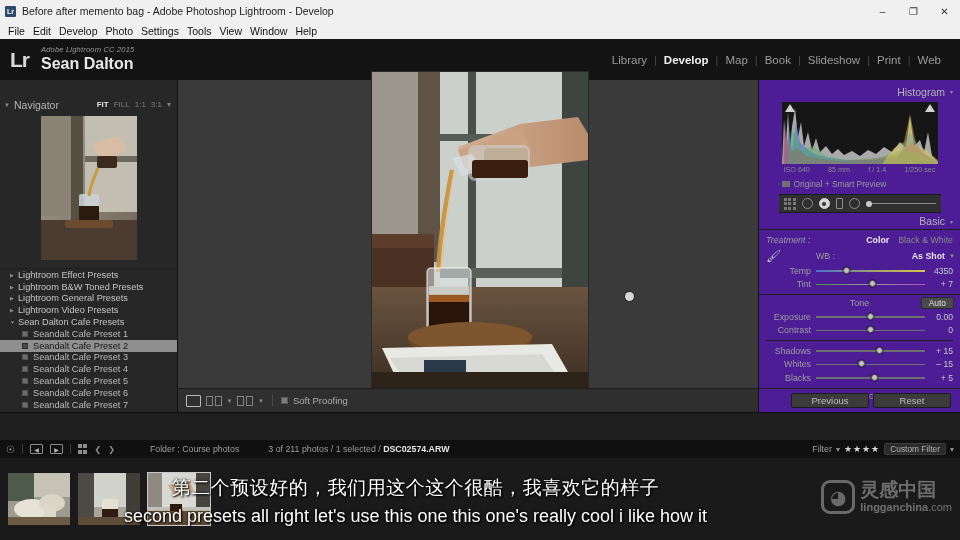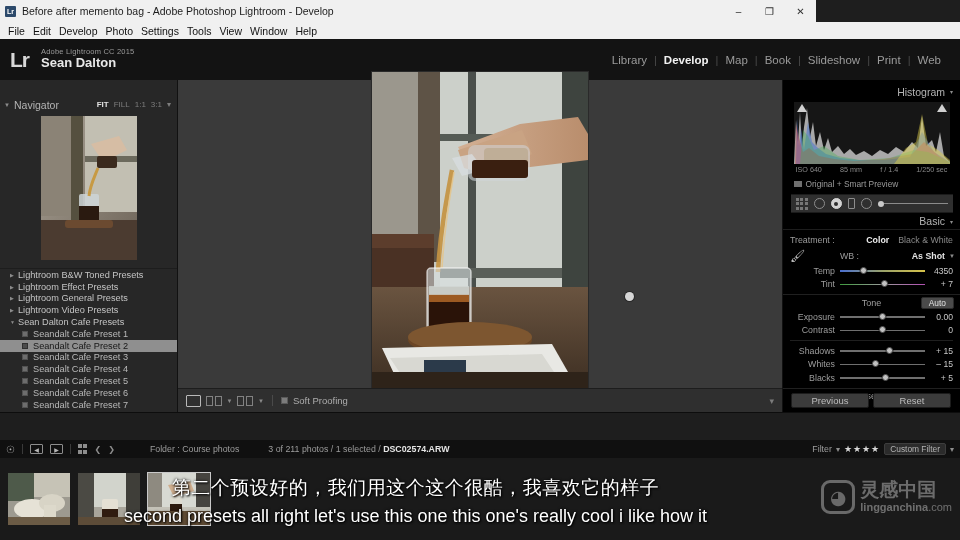--- a/index.html
+++ b/index.html
@@ -6,21 +6,21 @@
   html, body {
     width: 960px; height: 540px;
     background: #000;
     font-family: "Liberation Sans", sans-serif;
     overflow: hidden;
   }
   #app { position: relative; width: 960px; height: 540px; background: #1e1e1e; }
 
   
   .titlebar {
-    position: absolute; left: 0; top: 0; width: 816px; height: 22px;
+    position: absolute; left: 0; top: 0; width: 960px; height: 22px;
     background: #f0f0f0; display: flex; align-items: center;
   }
   .tb-icon {
     width: 11px; height: 11px; margin: 0 6px 0 5px; background: #2d4a6b;
     color: #fff; font-size: 7px; line-height: 11px; text-align: center;
     font-weight: bold; border-radius: 1px; flex: none;
   }
   .tb-title { font-size: 10.5px; color: #1c1c1c; white-space: nowrap; }
   .tb-btns { margin-left: auto; display: flex; height: 22px; }
   .tb-btn {
@@ -39,36 +39,36 @@
   
   .idrow {
     position: absolute; left: 0; top: 39px; width: 960px; height: 41px;
     background: #131313; display: flex; align-items: center;
   }
   .lr-logo {
     margin-left: 10px; color: #d8d8d8; font-size: 21px; font-weight: bold;
     letter-spacing: -1px; line-height: 1; font-family: "Liberation Sans", sans-serif;
   }
   .idtext { margin-left: 12px; line-height: 1.15; }
-  .idtext .small { font-size: 7.5px; color: #9a9a9a; letter-spacing: .2px; }
-  .idtext .big { font-size: 13px; color: #e8e8e8; font-weight: bold; }
+  .idtext .small { font-size: 7.5px; color: #9a9a9a; letter-spacing: .2px; font-style: italic; }
+  .idtext .big { font-size: 16px; color: #e8e8e8; font-weight: bold; }
   .modules { margin-left: auto; margin-right: 12px; display: flex; align-items: center; }
   .module { font-size: 11.5px; color: #9b9b9b; padding: 0 7px; white-space: nowrap; }
   .module.active { color: #f2f2f2; font-weight: bold; }
   .mod-sep { color: #4a4a4a; font-size: 11px; }
 
   
   .work { position: absolute; left: 0; top: 80px; width: 960px; height: 332px; }
   .panel-left {
     position: absolute; left: 0; top: 0; width: 178px; height: 332px;
     background: #272727; border-right: 1px solid #111;
   }
   .panel-right {
-    position: absolute; right: 0; top: 0; width: 178px; height: 332px;
-    background: #000000; border-left: 1px solid #111;
+    position: absolute; right: 0; top: 0; width: 202px; height: 332px;
+    background: #4c1d95; border-left: 1px solid #111;
   }
   .center {
     position: absolute; left: 178px; top: 0; right: 178px; height: 332px;
     background: #3a3a3a;
   }
 
   
   .nav-head {
     display: flex; align-items: center; height: 17px; padding: 0 6px 0 4px;
     margin-top: 16px;
@@ -202,21 +202,21 @@
   .strack.tint { background: linear-gradient(90deg,#3f9a3f,#9a9a9a,#b14fb1); }
   .sknob {
     position: absolute; top: 2.6px; width: 7px; height: 7px; background: #c2c2c2;
     border: 1px solid #4a4a4a; border-radius: 50%; margin-left: -3.5px;
     box-shadow: 0 0 0 1px rgba(0,0,0,.25);
   }
   .treat-row {
     display: flex; align-items: center; height: 15px; padding: 0 7px;
     font-size: 8.8px; color: #9d9d9d; margin-top: 2px;
   }
-  .treat-row .t-lbl { flex: none; }
+  .treat-row .t-lbl { flex: none; font-style: italic; }
   .t-opts { margin-left: auto; display: flex; gap: 9px; align-items: center; }
   .t-opt { font-size: 8.8px; color: #8a8a8a; }
   .t-opt.on { color: #ececec; font-weight: bold; }
   .wb-row { display: flex; align-items: center; height: 17px; padding: 0 7px; position: relative; }
   .eyedrop {
     width: 14px; height: 14px; color: #c9c9c9; font-size: 12px; line-height: 14px;
   }
   .wb-lbl { margin-left: 36px; font-size: 8.8px; color: #9d9d9d; }
   .wb-val { margin-left: auto; font-size: 8.8px; color: #e2e2e2; font-weight: bold; padding-right: 8px; }
   .wb-car { position: absolute; right: 5px; font-size: 6px; color: #8a8a8a; }
@@ -388,25 +388,25 @@
           <rect x="38" y="78" width="20" height="26" rx="2" fill="#cdd4d6" opacity=".85"></rect>
           <rect x="38" y="90" width="20" height="14" fill="#2a1a10"></rect>
           <rect x="24" y="104" width="48" height="8" rx="3" fill="#6b4a30"></rect>
           <path d="M57 52 C53 62 49 70 48 80" stroke="#c79a44" stroke-width="3" fill="none"></path>
         </svg>
       </div>
 
       <div class="preset-list">
         <div class="pl-row group">
           <span class="pl-tri">▶</span>
-          <span>Lightroom B&amp;W Toned Presets</span>
+          <span>Lightroom Effect Presets</span>
         </div>
         <div class="pl-row group">
           <span class="pl-tri">▶</span>
-          <span>Lightroom Effect Presets</span>
+          <span>Lightroom B&amp;W Toned Presets</span>
         </div>
         <div class="pl-row group">
           <span class="pl-tri">▶</span>
           <span>Lightroom General Presets</span>
         </div>
         <div class="pl-row group">
           <span class="pl-tri">▶</span>
           <span>Lightroom Video Presets</span>
         </div>
         <div class="pl-row group">

